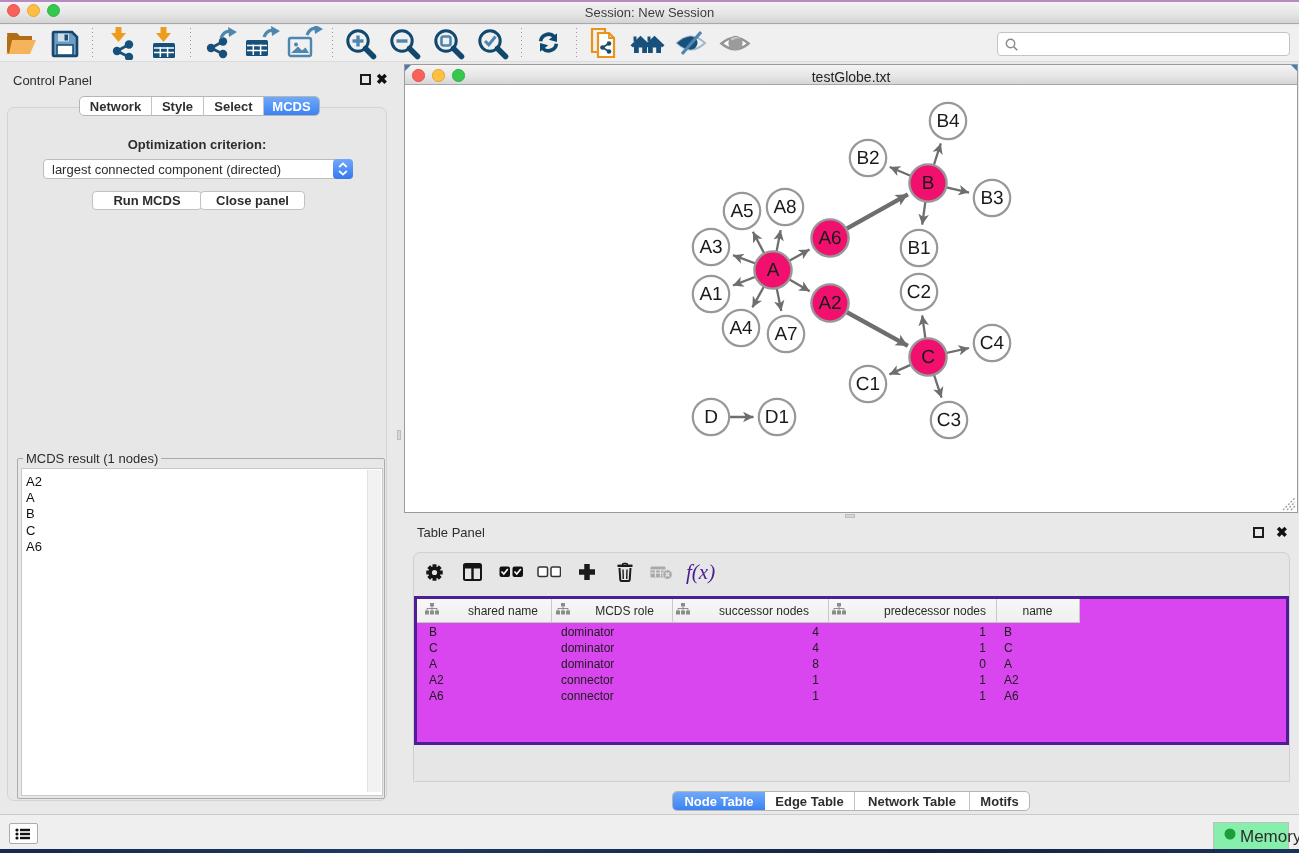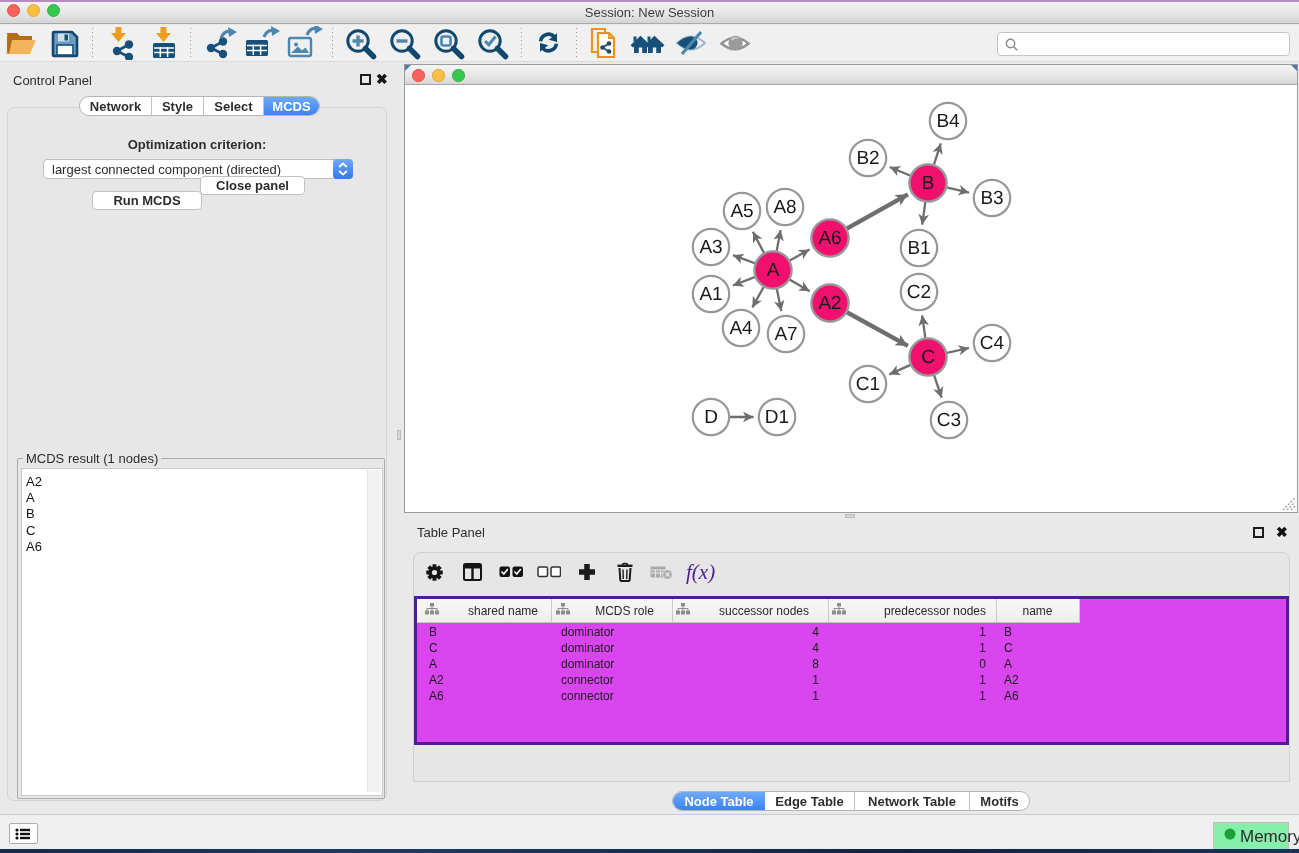--- a/index.html
+++ b/index.html
@@ -12,21 +12,21 @@
 #titletext{left:0;width:1299px;text-align:center;top:5px;color:#3c3c3c}
 
 #toolbar{left:0;top:25px;width:1299px;height:37px;background:#f0f0f0;border-bottom:1px solid #dcdcdc}
 .tsep{top:28px;height:30px;width:1px;background-image:linear-gradient(#999 30%,rgba(0,0,0,0) 0%);background-size:1px 4px}
 #search{left:997px;top:32px;width:293px;height:24px;background:#fff;border:1px solid #c4c4c4;border-radius:4px}
 
 #cptitle{left:13px;top:73px}
 .floatbox{width:11px;height:11px;border:2px solid #1c1c1c;background:transparent}
 .xmark{font-size:14px;font-weight:bold;color:#111}
 #cpcontent{left:7px;top:107px;width:380px;height:694px;background:#e7e7e7;border:1px solid #d4d4d4;border-radius:7px}
-.seg{display:flex;border:1px solid #b5b5b5;border-radius:10px;background:#fff;overflow:hidden}
+.seg{display:flex;border:1px solid #b5b5b5;border-radius:5px;background:#fff;overflow:hidden}
 .seg div{display:flex;align-items:center;justify-content:center;border-right:1px solid #c3c3c3;color:#2e2e2e;font-weight:bold}
 .seg div:last-child{border-right:none}
 .seg .sel{background:linear-gradient(#6fa9f9,#3b82f2);color:#fff;border-right:none}
 #tabs1{left:79px;top:96px;width:241px;height:20px}
 #optlabel{left:0;top:137px;width:394px;text-align:center}
 #dropdown{left:43px;top:159px;width:310px;height:20px;background:#fff;border:1px solid #bdbdbd;border-radius:4px}
 #ddcap{right:-1px;top:-1px;width:20px;height:20px;border-radius:4px;background:linear-gradient(#71a8fa,#3579ee)}
 #ddtext{left:8px;top:2px;white-space:nowrap}
 .btn{height:19px;background:#fff;border:1px solid #c2c2c2;border-radius:4px;text-align:center;padding-top:1px;font-weight:bold}
 #groupbox{left:17px;top:458px;width:368px;height:341px;border:1px solid #ababab;border-radius:2px}
@@ -221,40 +221,41 @@
 </div>
 <div class="abs" id="optlabel" style="font-weight:bold">Optimization criterion:</div>
 <div class="abs" id="dropdown">
   <div class="abs" id="ddtext">largest connected component (directed)</div>
   <div class="abs" id="ddcap"><svg width="20" height="20" viewBox="0 0 20 20">
         <path d="M6.2,8 L10,4.4 L13.8,8" fill="none" stroke="#fff" stroke-width="1.8"></path>
         <path d="M6.2,12 L10,15.6 L13.8,12" fill="none" stroke="#fff" stroke-width="1.8"></path>
       </svg></div>
 </div>
 <div class="abs btn" style="left:92px;top:191px;width:110px">Run MCDS</div>
-<div class="abs btn" style="left:200px;top:176px;width:105px">Close panel</div>
+<div class="abs btn" style="left:200px;top:191px;width:105px">Close panel</div>
 <div class="abs" id="groupbox">
   <div class="abs" id="listbox">
     <div class="abs" id="listtrack"></div>
     <div class="abs" id="listitems">A2<br>A<br>B<br>C<br>A6</div>
   </div>
 </div>
 <div class="abs" id="grouplabel">MCDS result (1 nodes)</div>
 
 <div class="abs" id="netwin">
   <div class="abs" id="nettitle"></div>
   <svg class="abs" style="left:0;top:0" width="6" height="6" viewBox="0 0 6 6">
       <path d="M0,0 L6,0 L0,6 z" fill="#4a7ab8"></path>
     </svg>
   <svg class="abs" style="right:0;top:0" width="6" height="6" viewBox="0 0 6 6">
       <path d="M0,0 L6,0 L6,6 z" fill="#4a7ab8"></path>
     </svg>
   <div class="abs lite2" style="left:7px;background:#f9615a;border:1px solid #e1524b"></div>
   <div class="abs lite2" style="left:27px;background:#fdc040;border:1px solid #e0a73a"></div>
   <div class="abs lite2" style="left:47px;background:#35c84e;border:1px solid #2eb146"></div>
+  <div class="abs" id="netname">testGlobe.txt</div>
   <svg class="abs" style="left:1px;top:21px" width="892" height="426" viewBox="405 85 892 426">
 <defs>
 <marker id="ah" markerWidth="12" markerHeight="11" refX="10.5" refY="5.5" orient="auto" markerUnits="userSpaceOnUse">
           <path d="M0,0.2 L10.5,5.5 L0,10.8 L2.8,5.5 z" fill="#6e6e6e"></path>
         </marker>
 <marker id="ah2" markerWidth="14" markerHeight="13" refX="12.5" refY="6.5" orient="auto" markerUnits="userSpaceOnUse">
           <path d="M0.5,0.5 L12.5,6.5 L0.5,12.5 L3.2,6.5 z" fill="#6e6e6e"></path>
         </marker>
 </defs>
 <g stroke="#6e6e6e" stroke-width="2.3" fill="none">

